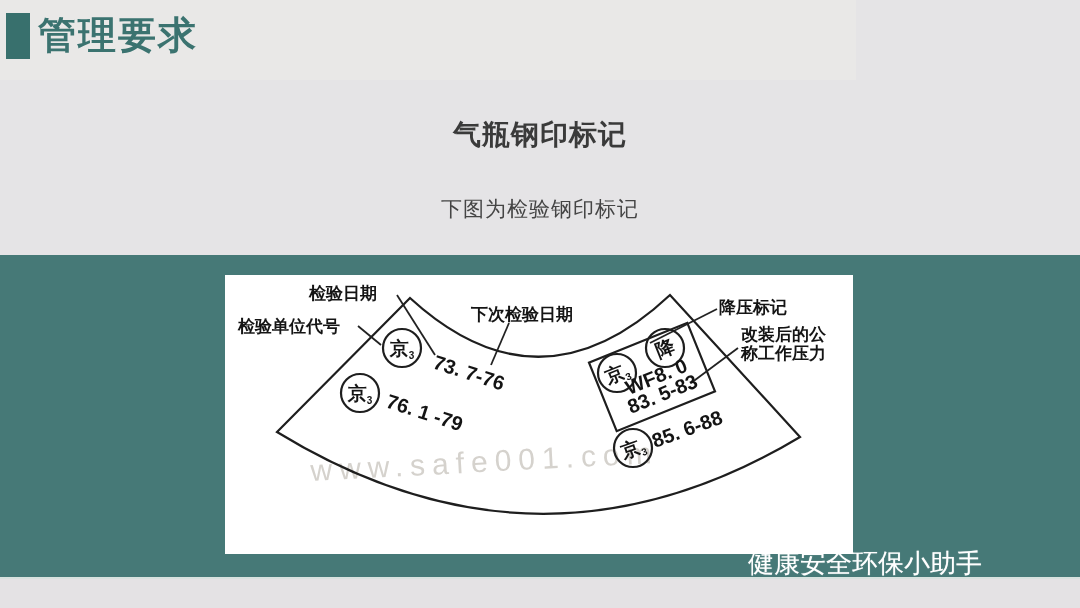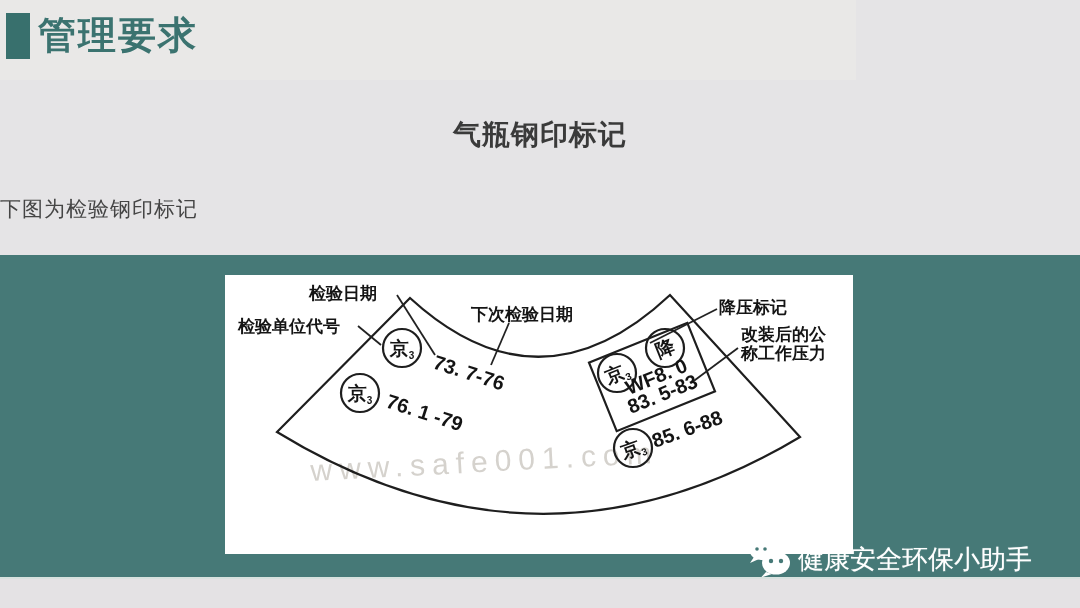--- a/index.html
+++ b/index.html
@@ -12,35 +12,35 @@
   .accent-bar{position:absolute;left:6px;top:13px;width:24px;height:46px;background:#38706d;}
   .page-title{
     position:absolute;left:38px;top:10px;margin:0;
     font-size:38px;font-weight:bold;color:#3b7370;letter-spacing:2px;
   }
   .content-title{
     position:absolute;left:0;top:116px;width:1080px;margin:0;text-align:center;
     font-size:28px;font-weight:bold;color:#3a3a3a;letter-spacing:1px;
   }
   .content-subtitle{
-    position:absolute;left:0;top:195px;width:1080px;margin:0;text-align:left;
+    position:absolute;left:0;top:195px;width:1080px;margin:0;text-align:center;
     font-size:21px;font-weight:normal;color:#454545;letter-spacing:1px;
   }
   .band{position:absolute;left:0;top:255px;width:1080px;height:322px;background:#467977;}
   .figure{
     position:absolute;left:225px;top:20px;width:628px;height:279px;background:#ffffff;
   }
   .figure svg{display:block;}
   .bottom-strip{
     position:absolute;left:0;top:577px;width:1080px;height:31px;
     background:#e4e2e4;border-top:2px solid #d8e2df;box-sizing:border-box;
   }
   .footer-mark{
     position:absolute;left:748px;top:540px;height:38px;
-    display:flex;align-items:center;gap:6px;
+    display:flex;align-items:center;gap:6px;flex-direction:column;
   }
   .footer-mark .wm-text{
     color:#ffffff;font-size:26px;font-weight:normal;letter-spacing:0px;
     text-shadow:0 0 1px rgba(255,255,255,0.5);white-space:nowrap;
   }
   svg text{font-family:"Liberation Sans","DejaVu Sans",sans-serif;}
   .stamp-line{stroke:#1e1e1e;stroke-width:2.2;fill:none;}
   .leader{stroke:#222;stroke-width:1.8;}
   .dlabel{font-size:17px;font-weight:bold;fill:#141414;}
   .dnum{font-size:20px;font-weight:bold;fill:#141414;}

